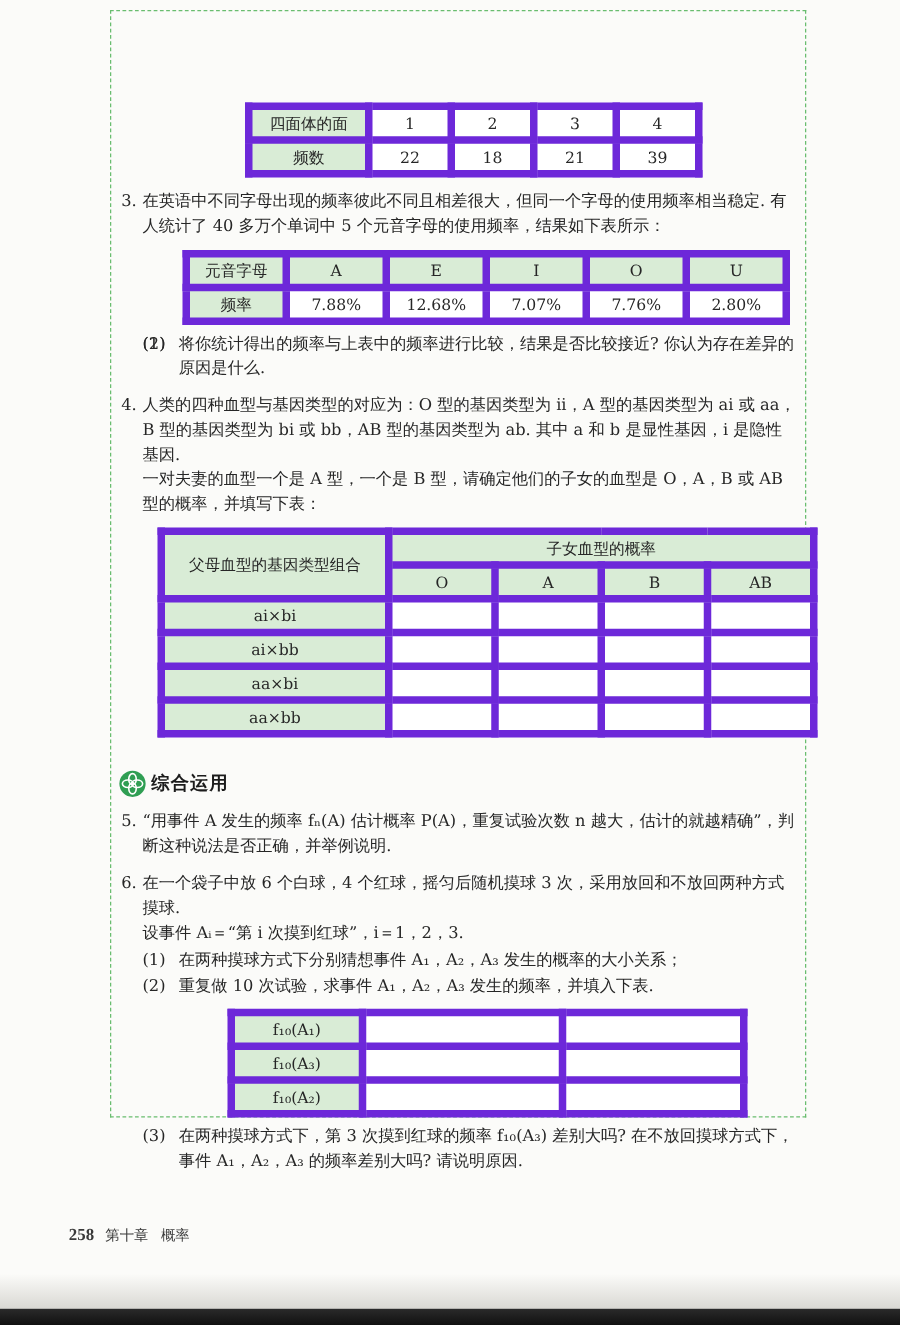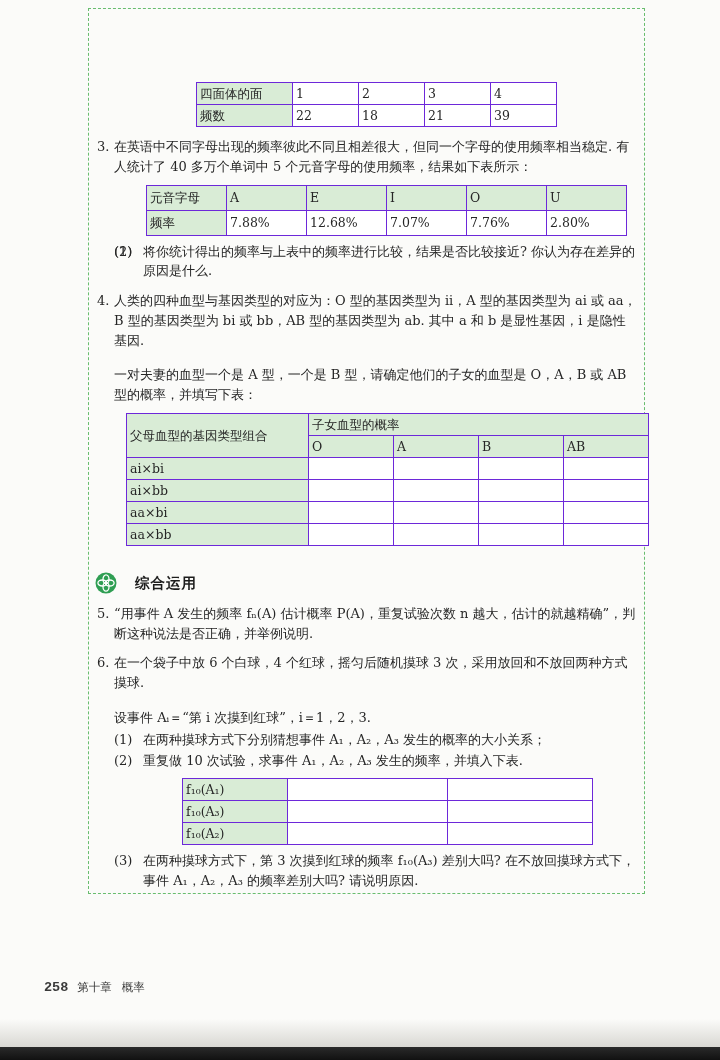--- a/index.html
+++ b/index.html
@@ -15,51 +15,51 @@
     position: absolute; left: 88px; top: 8px; width: 557px; height: 886px;
     border: 1px dashed #69bd6f;
     pointer-events: none;
   }
   .content {
     position: absolute; left: 97px; top: 74px; width: 540px;
     font-size: 13px; line-height: 1.52;
   }
   table { border-collapse: collapse; table-layout: fixed; }
   td {
-    border: 1px solid #6d28d9;
-    font-size: 12.5px; text-align: left; vertical-align: middle;
+    border: 6px solid #6d28d9;
+    font-size: 12.5px; text-align: center; vertical-align: middle;
     padding: 1px 3px; background: #ffffff;
   }
   td.hdr { background: #d9ecd6; }
   td.tall { height: 25px; }
   td.mid  { height: 21px; }
   td.short{ height: 18px; }
   .t1 { width: 360px; margin: 8px 0 4px 99px; }
   .t3 { width: 480px; margin: 8px 0 6px 32px; padding-left: 38px; }
   .t4 { width: 522px; margin: 8px 0 4px 12px; }
   .t6 { width: 410px; margin: 7px 0 6px 68px; }
   .prob { position: relative; padding-left: 17px; margin-top: 10px; }
   .pnum { position: absolute; left: 0; top: 0; }
-  .para2 { margin-top: 15px; }
+  .para2 { margin-top: 0; }
   .sub { position: relative; padding-left: 29px; margin-top: 2px; }
   .snum { position: absolute; left: 0; top: 0; }
   .section-head {
-    display: flex; align-items: center; gap: 18px;
+    display: flex; align-items: center; gap: 4px;
     margin: 26px 0 6px -2px;
   }
   .section-title {
     font-weight: bold; font-size: 14.5px; color: #1c1c1c;
     font-family: "DejaVu Sans", "Liberation Sans", sans-serif;
     letter-spacing: 1px;
   }
   .section-icon { width: 22px; height: 22px; display: inline-block; }
   .footer {
-    position: absolute; left: 44px; top: 980px;
+    position: absolute; left: 55px; top: 980px;
     font-size: 11.5px; color: #3a3a3a;
-    font-family: Liberation Mono, monospace;
+    font-family: Liberation Serif, serif;
   }
   .footer .pageno { font-weight: bold; font-size: 13.5px; margin-right: 9px; }
   .footer .chap { margin-right: 10px; }
   .bottom-fade {
     position: absolute; left: 0; bottom: 13px; width: 100%; height: 28px;
     background: linear-gradient(rgba(250,250,248,0), #d9d8d3);
   }
   .bottom-strip {
     position: absolute; left: 0; bottom: 0; width: 100%; height: 13px;
     background: linear-gradient(#2a2a2a, #111);

